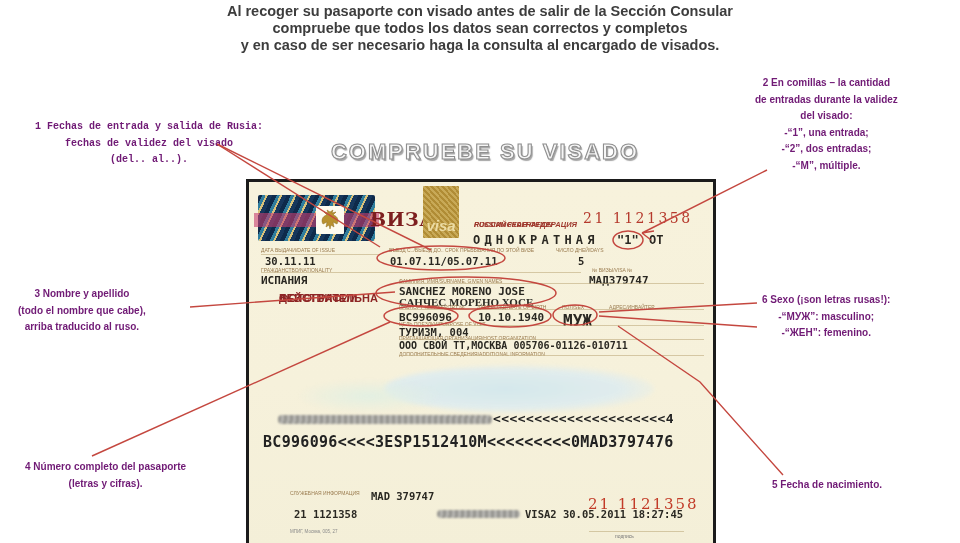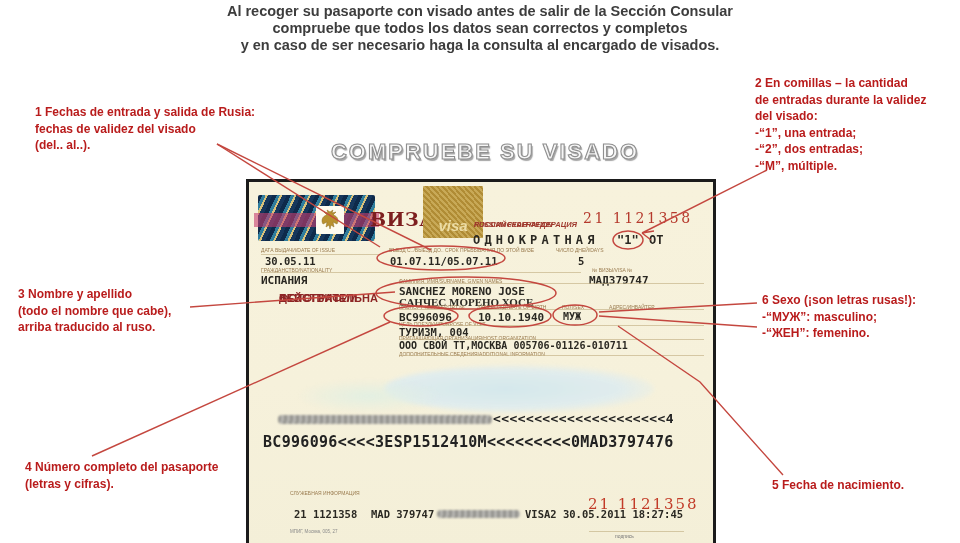--- a/index.html
+++ b/index.html
@@ -7,41 +7,41 @@
         font-family:"Liberation Sans",sans-serif;}
   
   .hdr{position:absolute;left:0;right:0;top:3px;text-align:center;
        font-weight:bold;font-size:14.5px;line-height:17px;color:#3d3d3d;}
   
   .title{position:absolute;left:330px;top:139px;width:310px;text-align:center;
          font-weight:bold;font-size:22px;letter-spacing:2px;color:#f6f6f6;
          -webkit-text-stroke:1.1px #8f8f8f;
          text-shadow:1.5px 1.5px 1px rgba(90,90,90,.55);}
   
-  .ann{position:absolute;font-weight:bold;font-size:12px;line-height:16.5px;
-       color:#b91c1c;white-space:nowrap;}
+  .ann{position:absolute;font-weight:bold;font-size:10px;line-height:16.5px;
+       color:#701a75;white-space:nowrap;text-align:center;}
   
   .visa{position:absolute;left:246px;top:179px;width:464px;height:366px;
         border:3px solid #1b1b1b;border-bottom:none;box-sizing:content-box;
         background:linear-gradient(180deg,#f7f2dc 0%,#f6f1db 55%,#f4efd8 100%);}
   .visa *{position:absolute;}
   .mono{font-family:"DejaVu Sans Mono",monospace;font-weight:bold;color:#2a2822;white-space:nowrap;}
   .tl{font-size:5px;color:#9a7b4f;white-space:nowrap;font-family:"Liberation Sans",sans-serif;}
   .rule{height:1px;background:#c3b185;opacity:.65;}
   
   .holo{left:9px;top:13px;width:117px;height:46px;
         background:repeating-linear-gradient(115deg,#0e2a4a 0 4px,#2f7d9d 4px 7px,#d8c27a 7px 9px,#16375c 9px 13px);
         border-radius:2px;}
   .holo-band{left:-4px;top:18px;width:125px;height:14px;background:rgba(199,62,112,.6);filter:blur(.4px);}
   .emblem{left:58px;top:11px;width:28px;height:28px;background:#fdfbef;border-radius:1px;
           display:flex;align-items:center;justify-content:center;position:absolute;}
   .emblem svg{position:static;}
   .viza-word{left:121px;top:26px;font-weight:bold;font-size:19px;color:#7d1f1f;
              font-family:"DejaVu Serif",serif;letter-spacing:.5px;}
-  .gold{left:174px;top:4px;width:60px;height:52px;
+  .gold{left:174px;top:4px;width:36px;height:52px;
         background:repeating-linear-gradient(48deg,#b08c35 0 2px,#c8a957 2px 4px);
         border-radius:1px;}
   .gold span{position:absolute;left:0;right:0;bottom:4px;text-align:center;
              font-style:italic;font-weight:bold;font-size:15px;color:#ecdca4;}
   .cntry{left:225px;top:32px;font-weight:bold;font-style:italic;color:#9e372c;
          font-size:7.5px;line-height:8px;white-space:nowrap;margin-top:7px;}
   .serialTop{left:334px;top:28px;font-family:"DejaVu Serif",serif;font-size:14px;
              color:#b5392c;letter-spacing:2.5px;}
   .serialBot{left:339px;top:313px;font-family:"DejaVu Serif",serif;font-size:15px;
              color:#c23b28;letter-spacing:2px;}
@@ -63,21 +63,21 @@
 <div class="page">
 
   <div class="hdr">
     <div>Al recoger su pasaporte con visado antes de salir de la Sección Consular</div>
     <div>compruebe que todos los datos sean correctos y completos</div>
     <div>y en caso de ser necesario haga la consulta al encargado de visados.</div>
   </div>
 
   <div class="title">COMPRUEBE SU VISADO</div>
 
-  <div class="ann" style="left:35px;top:104px;">
+  <div class="ann" style="left:35px;top:119px;font-family:Liberation Mono, monospace;">
     <div>1 Fechas de entrada y salida de Rusia:</div>
     <div>fechas de validez del visado</div>
     <div>(del.. al..).</div>
   </div>
   <div class="ann" style="left:755px;top:75px;">
     <div>2 En comillas – la cantidad</div>
     <div>de entradas durante la validez</div>
     <div>del visado:</div>
     <div>-“1”, una entrada;</div>
     <div>-“2”, dos entradas;</div>
@@ -124,21 +124,21 @@
 
     <div class="mono" style="left:224px;top:51px;font-size:12px;letter-spacing:4.2px;">ОДНОКРАТНАЯ</div>
     <div class="mono" style="left:368px;top:51px;font-size:12px;">"1"</div>
     <div class="mono" style="left:400px;top:51px;font-size:12px;">ОТ</div>
 
     <div class="tl" style="left:12px;top:65px;">ДАТА ВЫДАЧИ/DATE OF ISSUE</div>
     <div class="tl" style="left:140px;top:65px;">ВЪЕЗД С../ВЫЕЗД ДО.. СРОК ПРЕБЫВАНИЯ ПО ЭТОЙ ВИЗЕ</div>
     <div class="tl" style="left:307px;top:65px;">ЧИСЛО ДНЕЙ/DAYS</div>
     <div class="rule" style="left:12px;top:72px;width:118px;"></div>
 
-    <div class="mono" style="left:16px;top:73px;font-size:10.5px;">30.05.11</div>
+    <div class="mono" style="left:16px;top:73px;font-size:10.5px;">30.11.11</div>
     <div class="mono" style="left:141px;top:73px;font-size:10.5px;">01.07.11/05.07.11</div>
     <div class="mono" style="left:329px;top:73px;font-size:10.5px;">5</div>
 
     <div class="tl" style="left:12px;top:85px;">ГРАЖДАНСТВО/NATIONALITY</div>
     <div class="tl" style="left:343px;top:85px;">№ ВИЗЫ/VISA №</div>
     <div class="rule" style="left:12px;top:90px;width:320px;"></div>
     <div class="mono" style="left:12px;top:92px;font-size:11px;">ИСПАНИЯ</div>
     <div class="mono" style="left:340px;top:92px;font-size:11px;">МАД379747</div>
 
     <div class="stamp">
@@ -152,42 +152,42 @@
     <div class="mono" style="left:150px;top:103px;font-size:11px;">SANCHEZ MORENO JOSE</div>
     <div class="mono" style="left:150px;top:114px;font-size:11px;font-family:Liberation Serif, serif;">САНЧЕС МОРЕНО ХОСЕ</div>
 
     <div class="tl" style="left:150px;top:122px;">ПАСПОРТ №/PASSPORT №</div>
     <div class="tl" style="left:228px;top:122px;">ДАТА РОЖД./DATE OF BIRTH</div>
     <div class="tl" style="left:313px;top:122px;">ПОЛ/SEX</div>
     <div class="tl" style="left:360px;top:122px;">АДРЕС/ИНВАЙТЕР</div>
     <div class="rule" style="left:150px;top:127px;width:305px;"></div>
     <div class="mono" style="left:150px;top:129px;font-size:11px;">BC996096</div>
     <div class="mono" style="left:229px;top:129px;font-size:11px;">10.10.1940</div>
-    <div class="mono" style="left:314px;top:129px;font-size:10px;">МУЖ</div>
+    <div class="mono" style="left:314px;top:129px;font-size:16px;">МУЖ</div>
 
     <div class="tl" style="left:150px;top:139px;">ЦЕЛЬ ПОЕЗДКИ/PURPOSE OF VISIT</div>
     <div class="rule" style="left:150px;top:143px;width:305px;"></div>
     <div class="mono" style="left:150px;top:144px;font-size:10.5px;">ТУРИЗМ, 004</div>
     <div class="tl" style="left:150px;top:153px;">ПРИГЛАШАЮЩАЯ ОРГАНИЗАЦИЯ/HOST ORGANIZATION</div>
     <div class="rule" style="left:150px;top:157px;width:305px;"></div>
     <div class="mono" style="left:150px;top:158px;font-size:10px;">ООО СВОЙ ТТ,МОСКВА 005706-01126-010711</div>
     <div class="tl" style="left:150px;top:169px;">ДОПОЛНИТЕЛЬНЫЕ СВЕДЕНИЯ/ADDITIONAL INFORMATION</div>
     <div class="rule" style="left:150px;top:173px;width:305px;"></div>
 
     <div class="blob1"></div>
     <div class="blob2"></div>
 
     <div class="smudge" style="left:29px;top:233px;width:214px;height:9px;"></div>
     <div class="mono" style="left:244px;top:229px;font-size:13px;letter-spacing:.4px;color:#222;">&lt;&lt;&lt;&lt;&lt;&lt;&lt;&lt;&lt;&lt;&lt;&lt;&lt;&lt;&lt;&lt;&lt;&lt;&lt;&lt;&lt;4</div>
     <div class="mono" style="left:14px;top:251px;font-size:15px;letter-spacing:.3px;color:#222;">BC996096&lt;&lt;&lt;&lt;3ESP1512410M&lt;&lt;&lt;&lt;&lt;&lt;&lt;&lt;&lt;0MAD3797476</div>
 
     <div class="tl" style="left:41px;top:308px;">СЛУЖЕБНАЯ ИНФОРМАЦИЯ</div>
     <div class="serialBot">21 1121358</div>
     <div class="mono" style="left:45px;top:326px;font-size:10.5px;">21 1121358</div>
-    <div class="mono" style="left:122px;top:326px;font-size:10.5px;">MAD 379747</div>
+    <div class="mono" style="left:122px;top:308px;font-size:10.5px;">MAD 379747</div>
     <div class="smudge" style="left:188px;top:328px;width:83px;height:8px;"></div>
     <div class="mono" style="left:276px;top:326px;font-size:10.5px;">VISA2 30.05.2011 18:27:45</div>
     <div class="tl" style="left:41px;top:347px;color:#8a8a8a;font-size:4.5px;">МПИГ, Москва, 005, 27</div>
     <div class="tl" style="left:366px;top:351px;color:#777;">подпись</div>
     <div class="rule" style="left:340px;top:349px;width:95px;"></div>
   </div>
 
   <svg class="overlay" viewBox="0 0 960 543">
     <g stroke="#c4473f" stroke-width="1.5" fill="none">
       <ellipse cx="441" cy="258" rx="64" ry="12"></ellipse>

